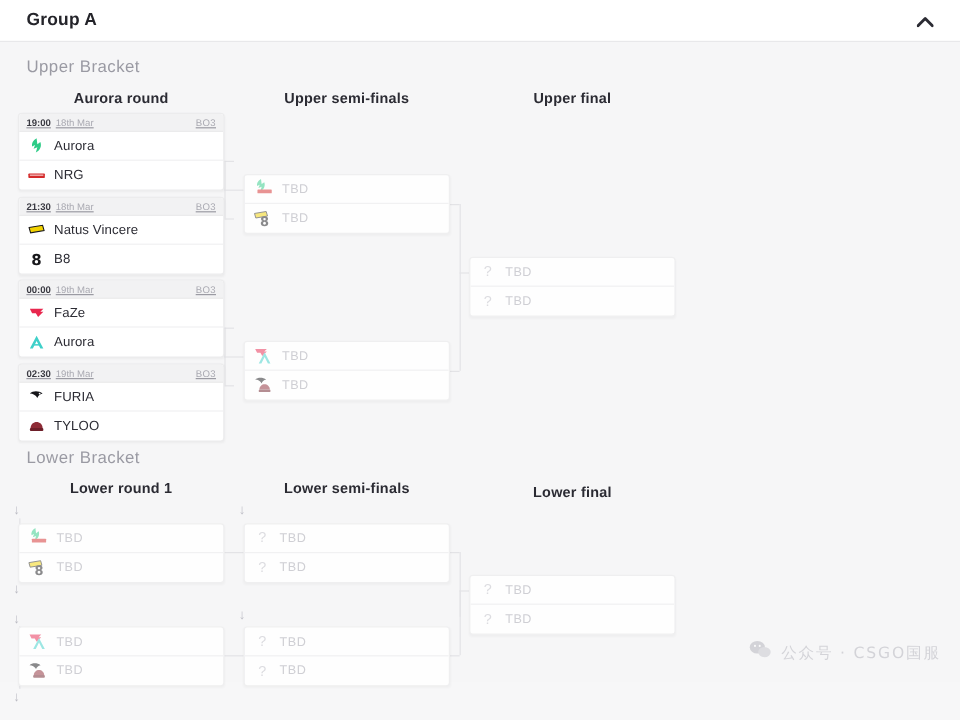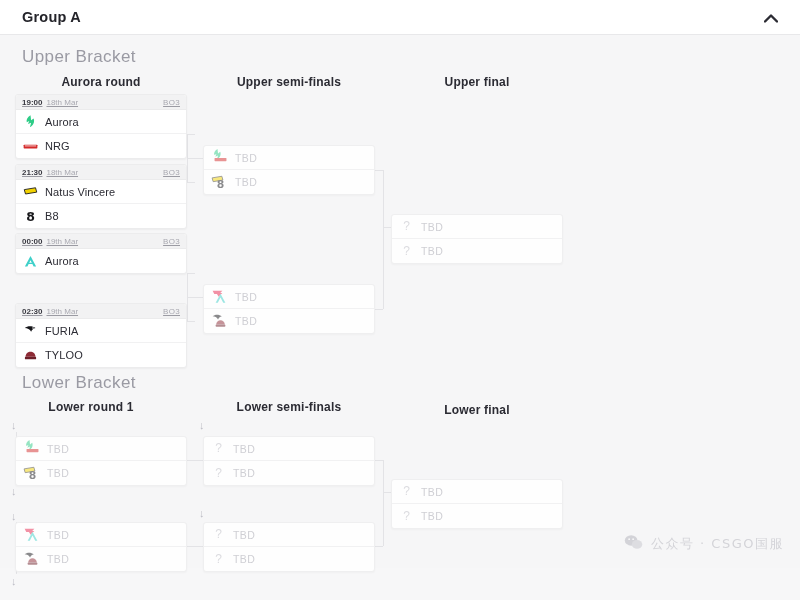--- a/index.html
+++ b/index.html
@@ -21,21 +21,21 @@
     margin-left: 22px; font-size: 14.5px; font-weight: bold; color: #24242a;
     letter-spacing: .2px;
   }
   .collapse-btn {
     position: absolute; right: 18px; top: 9px; width: 22px; height: 18px;
     display: flex; align-items: center; justify-content: center; cursor: pointer;
   }
 
   
   .bracket-label {
-    position: absolute; font-size: 17px; color: #9a9aa3; letter-spacing: .4px;
+    position: absolute; font-size: 14px; color: #9a9aa3; letter-spacing: .4px;
   }
   .round-title {
     position: absolute; font-size: 12px; font-weight: bold; color: #2b2b33;
     letter-spacing: .2px; text-align: center;
   }
 
   
   .match {
     position: absolute; width: 172px; background: #ffffff;
     border: 1px solid #ececed; border-radius: 3px;
@@ -180,20 +180,28 @@
 
   <div class="match" style="left:15px; top:233px;">
     <div class="match-head">
       <span class="m-time">00:00</span>
       <span class="m-date">19th Mar</span>
       <span class="m-bo">BO3</span>
     </div>
     <div class="team-row">
       <span class="logo">
         <svg width="15" height="15" viewBox="0 0 24 24">
+            <path d="M3 7 L21 7 L17 11 L21 11 L14 18 L11 13 L6 13 Z" fill="#e8274e"></path>
+          </svg>
+      </span>
+      <span class="team-name">FaZe</span>
+    </div>
+    <div class="team-row">
+      <span class="logo">
+        <svg width="15" height="15" viewBox="0 0 24 24">
             <path d="M12 3 L21 20 L17 20 L12 10 L7 20 L3 20 Z" fill="#3fd0c9"></path>
             <rect x="8" y="14" width="8" height="2" fill="#3fd0c9"></rect>
           </svg>
       </span>
       <span class="team-name">Aurora</span>
     </div>
   </div>
 
   <div class="match" style="left:15px; top:303px;">
     <div class="match-head">
@@ -278,21 +286,21 @@
       <span class="tbd-text">TBD</span>
     </div>
     <div class="team-row">
       <span class="qmark">?</span>
       <span class="tbd-text">TBD</span>
     </div>
   </div>
 
   <div class="bracket-label" style="left:22px; top:373px;">Lower Bracket</div>
 
-  <div class="round-title" style="left:5px; top:400px; width:172px;">Lower round 1</div>
+  <div class="round-title" style="left:15px; top:400px; width:172px;">Lower round 1</div>
   <div class="round-title" style="left:203px; top:400px; width:172px;">Lower semi-finals</div>
   <div class="round-title" style="left:391px; top:403px; width:172px;">Lower final</div>
 
   <div class="drop-arrow" style="left:11px; top:420px;">↓</div>
   <div class="drop-arrow" style="left:11px; top:486px;">↓</div>
   <div class="drop-arrow" style="left:11px; top:511px;">↓</div>
   <div class="drop-arrow" style="left:11px; top:576px;">↓</div>
   <div class="drop-arrow" style="left:199px; top:420px;">↓</div>
   <div class="drop-arrow" style="left:199px; top:508px;">↓</div>
 

